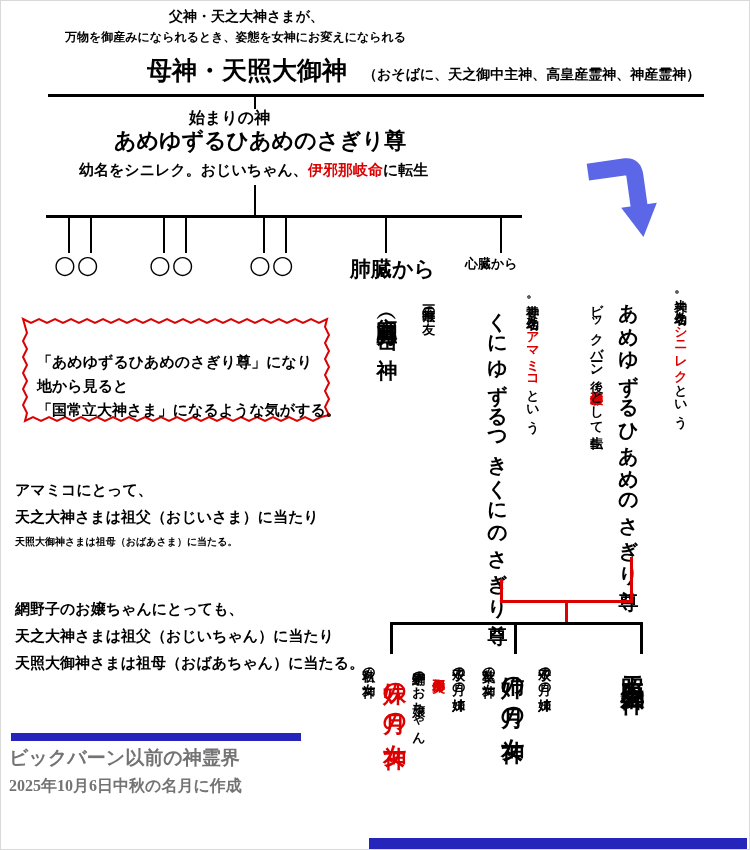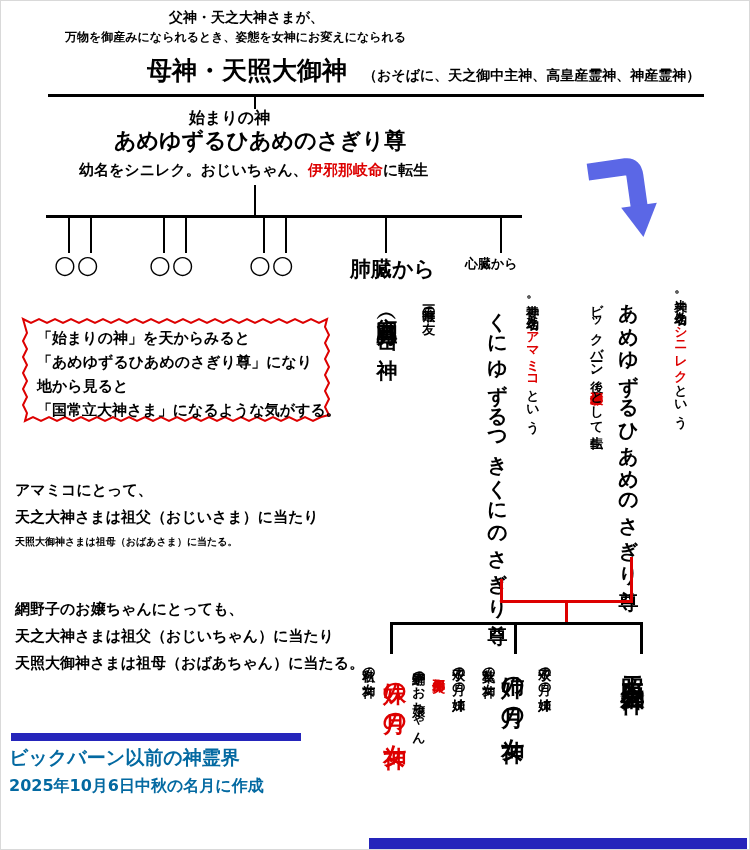--- a/index.html
+++ b/index.html
@@ -1,27 +1,27 @@
 <!DOCTYPE html>
 <html><head>
 <meta charset="utf-8">
 <style>
   * { margin:0; padding:0; box-sizing:border-box; }
   html,body { background:#fff; }
   body { width:750px; height:850px; position:relative;
          font-family:"DejaVu Sans","Liberation Sans",sans-serif; }
   .page { position:absolute; left:0; top:0; width:750px; height:850px;
           background:#fff; border:1px solid #d9d9d9; overflow:hidden; }
-  .t { position:absolute; white-space:nowrap; color:#000; font-weight:bold; line-height:1.15; }
+  .t { position:absolute; white-space:nowrap; color:#000; font-weight:bold; line-height:1.15;font-family:Liberation Serif, serif; }
   .v { position:absolute; writing-mode:vertical-rl; text-orientation:mixed;
        white-space:nowrap; color:#000; font-weight:bold; line-height:1.1; }
   .ln  { position:absolute; background:#000; }
   .lnr { position:absolute; background:#dd0000; }
   .red  { color:#dd0000; }
-  .blue { color:#0369a1; }
+  .blue { color:#737373; }
   .bar { position:absolute; background:#2525bb; }
   .pair { position:absolute; font-size:25px; font-weight:bold; color:#000; letter-spacing:1px; }
   .zbox { position:absolute; left:20px; top:316px; width:310px; height:106px; }
   .zbox svg { position:absolute; left:0; top:0; overflow:visible; }
   .zline { position:absolute; left:16px; font-size:15px; font-weight:bold; white-space:nowrap; color:#000; }
 </style>
 </head>
 <body>
 
 <div class="page">
@@ -76,21 +76,20 @@
   </div>
   <div class="v" style="left:617px;top:288px;font-size:20px;letter-spacing:1px">あめゆずるひあめのさぎり尊</div>
   <div class="v" style="left:588px;top:294px;font-size:13px">
     <span>ビックバーン後、</span><span class="red">伊邪那岐命</span><span>として転生</span>
   </div>
 
   <div class="zbox">
     <svg id="zz-border" width="310" height="106" viewBox="0 0 310 106">
         <polygon points="2,2 10,6 18,2 26,6 34,2 42,6 50,2 58,6 66,2 74,6 82,2 90,6 98,2 106,6 114,2 122,6 130,2 138,6 146,2 154,6 162,2 170,6 178,2 186,6 194,2 202,6 210,2 218,6 226,2 234,6 242,2 250,6 258,2 266,6 274,2 282,6 290,2 298,6 306,2 304,10 308,18 304,26 308,34 304,42 308,50 304,58 308,66 304,74 308,82 304,90 308,98 300,100 292,104 284,100 276,104 268,100 260,104 252,100 244,104 236,100 228,104 220,100 212,104 204,100 196,104 188,100 180,104 172,100 164,104 156,100 148,104 140,100 132,104 124,100 116,104 108,100 100,104 92,100 84,104 76,100 68,104 60,100 52,104 44,100 36,104 28,100 20,104 12,100 4,104 6,96 2,88 6,80 2,72 6,64 2,56 6,48 2,40 6,32 2,24 6,16" fill="none" stroke="#dd0000" stroke-width="2"></polygon>
       </svg>
-    <div class="zline" style="top:12px">「始まりの神」を天からみると</div>
     <div class="zline" style="top:36px">「あめゆずるひあめのさぎり尊」になり</div>
     <div class="zline" style="top:60px">地から見ると</div>
     <div class="zline" style="top:84px">「国常立大神さま」になるような気がする。</div>
   </div>
 
   <div class="t" style="left:14px;top:481px;font-size:15px">アマミコにとって、</div>
   <div class="t" style="left:14px;top:508px;font-size:15px">天之大神さまは祖父（おじいさま）に当たり</div>
   <div class="t" style="left:14px;top:535px;font-size:10px">天照大御神さまは祖母（おばあさま）に当たる。</div>
 
   <div class="t" style="left:14px;top:600px;font-size:15px">網野子のお嬢ちゃんにとっても、</div>

